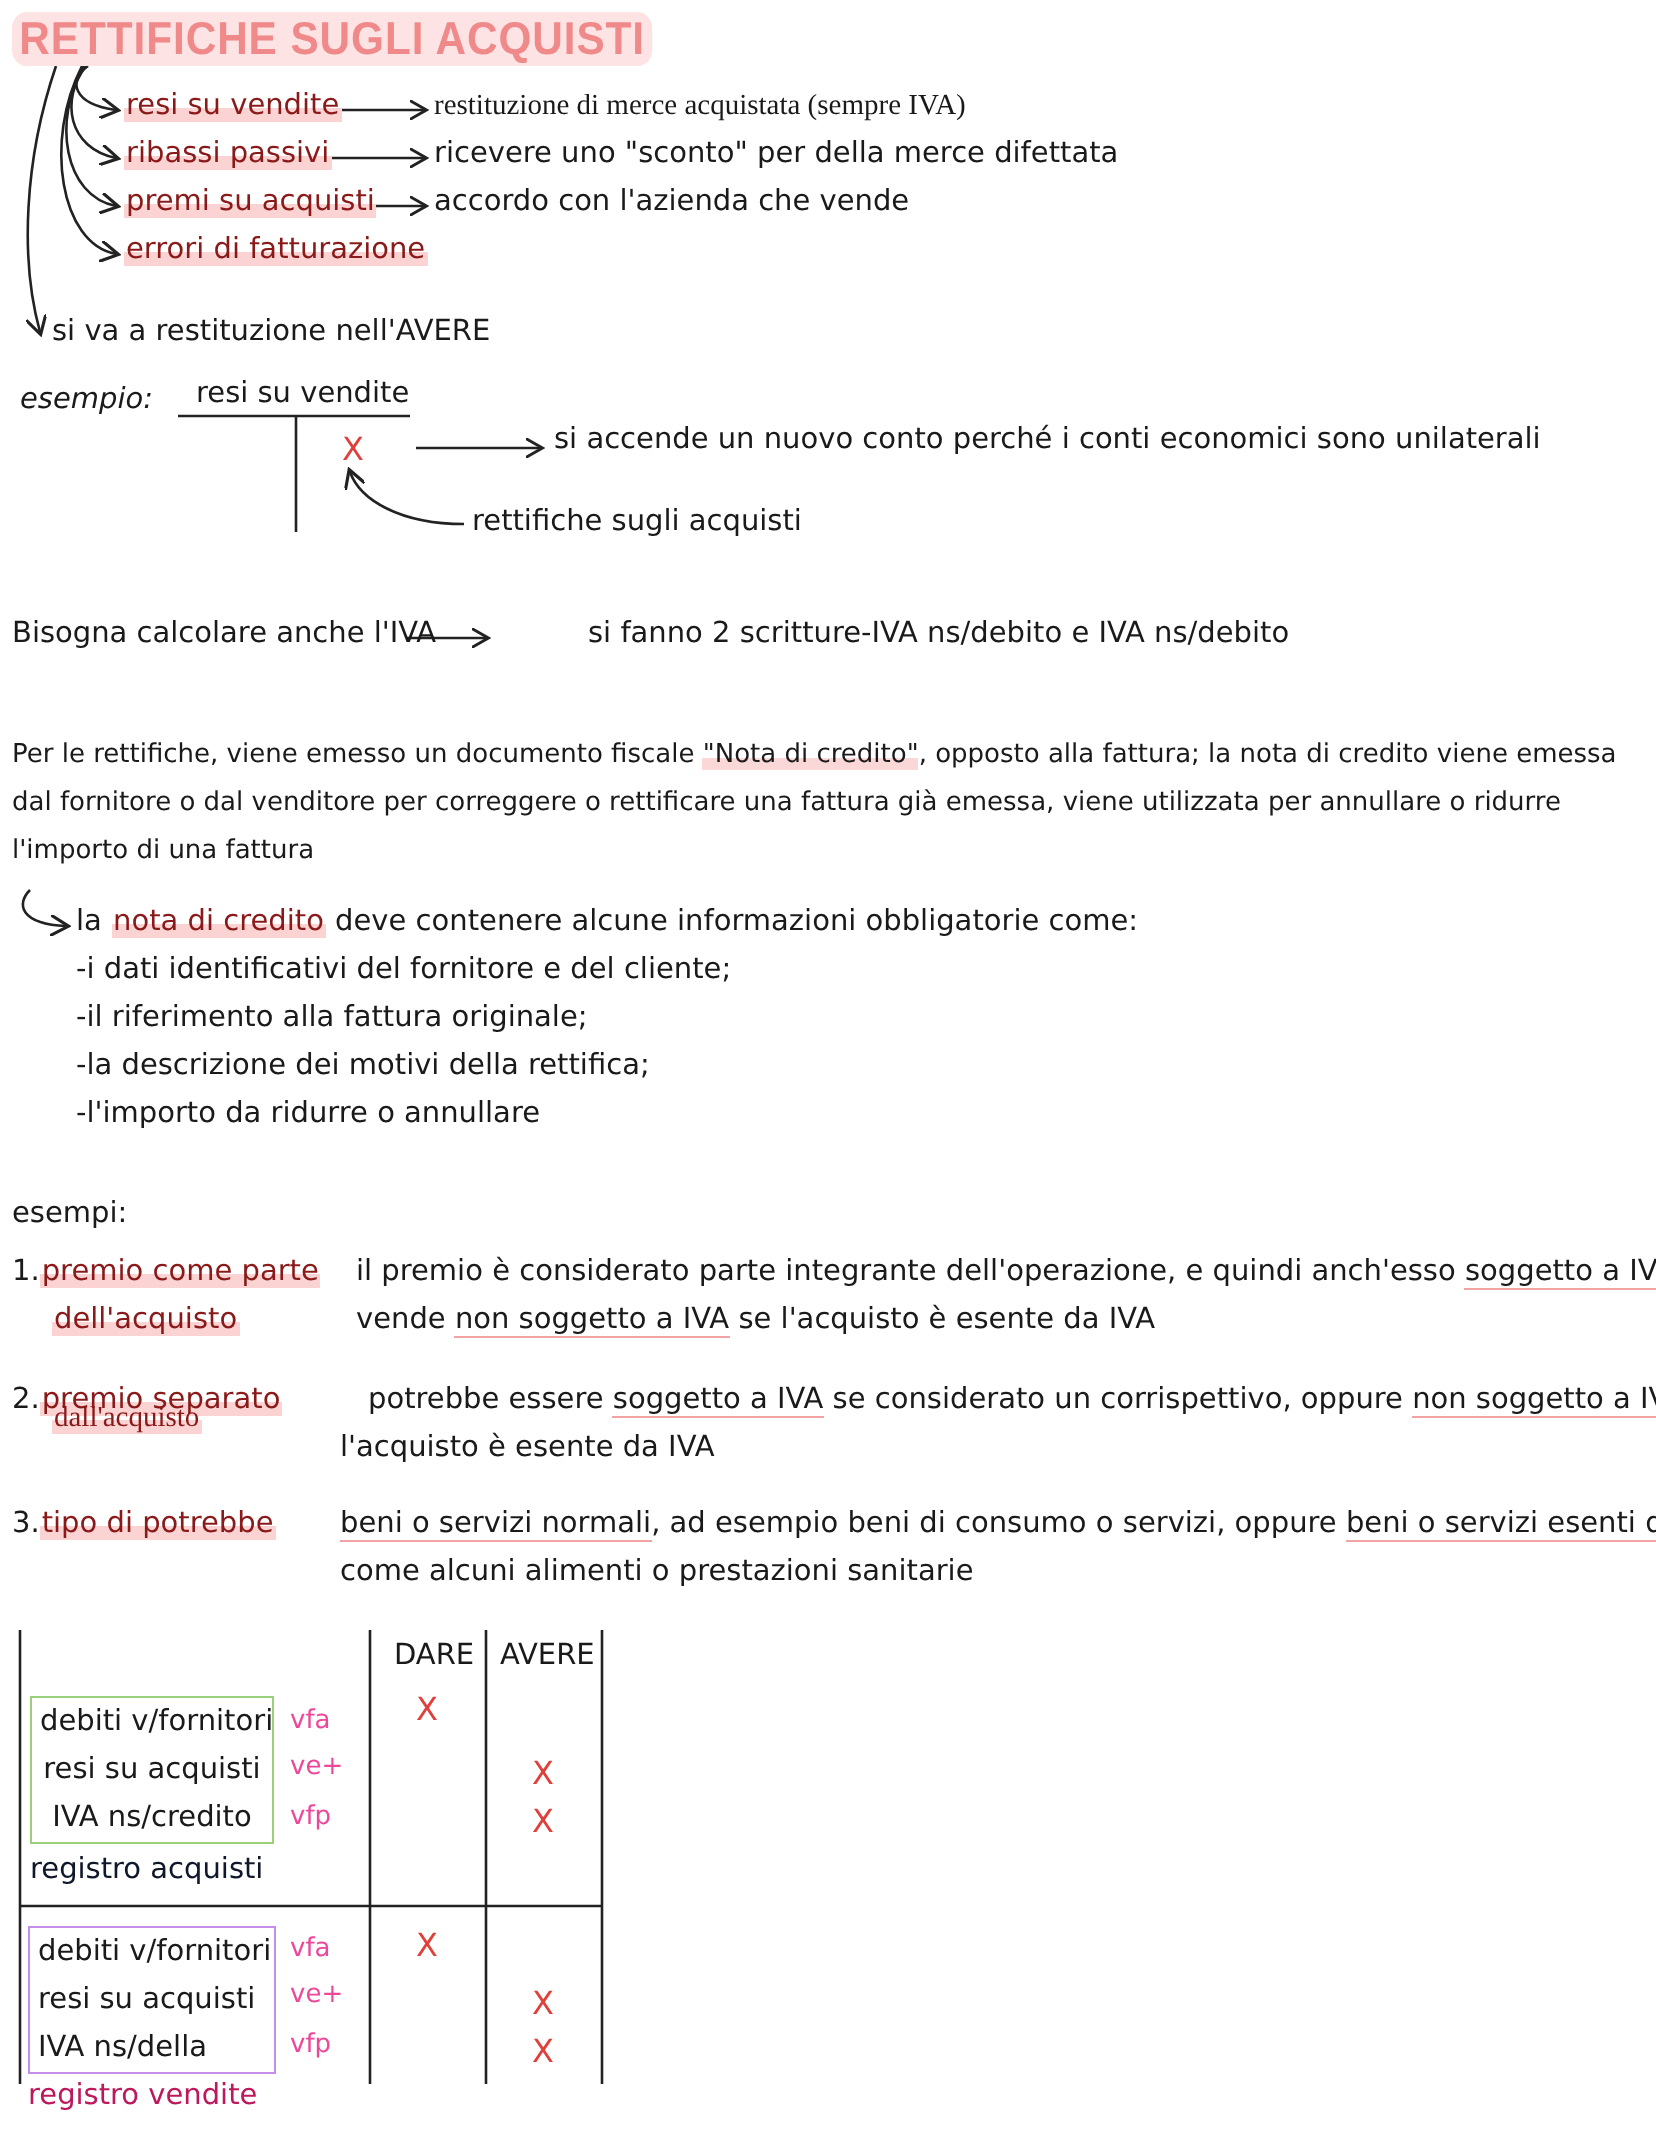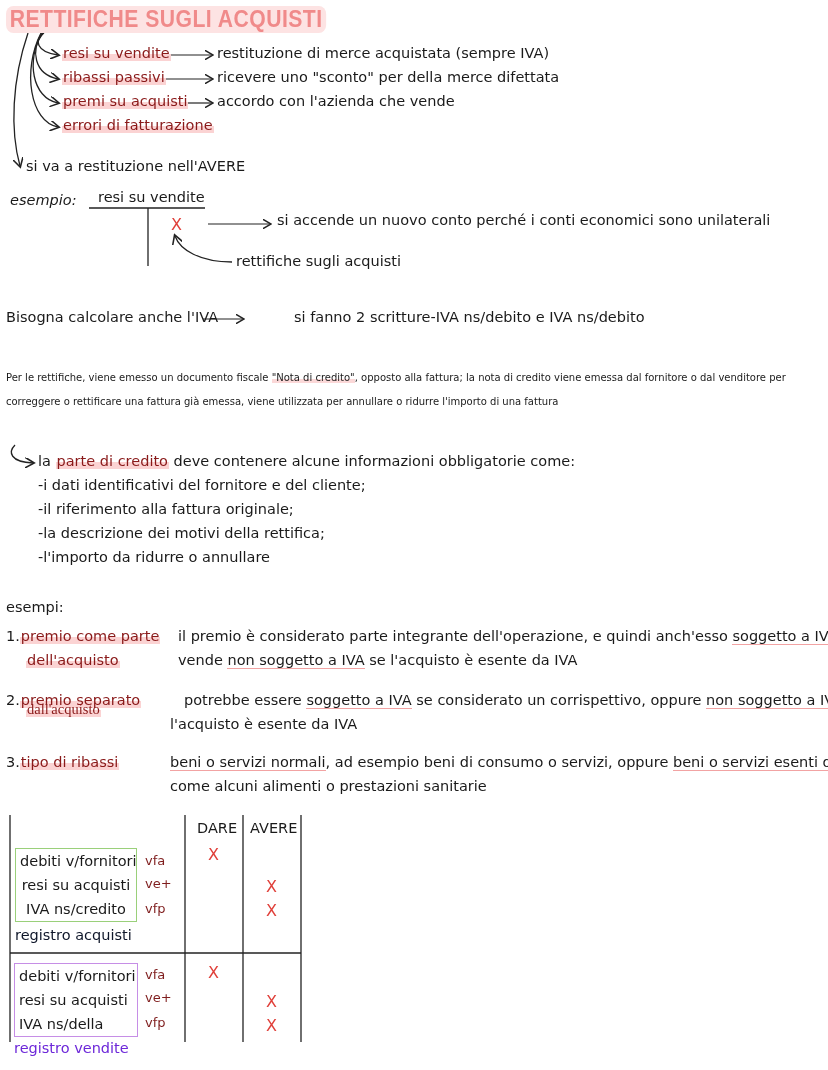--- a/index.html
+++ b/index.html
@@ -12,25 +12,25 @@
   .title {
     left: 6px; top: 6px; font-family: "Liberation Sans", sans-serif;
     font-size: 23px; font-weight: bold; color: #f08a8a; letter-spacing: 0.5px;
     background: #fde3e3; border-radius: 8px; padding: 0 4px; line-height: 27px;
     transform: scaleX(0.92); transform-origin: left center;
   }
   .hl { background: linear-gradient(transparent 55%, #fbd3d3 55%); color: #8a1a1a; padding: 0 1px; }
   .hl-lite { background: linear-gradient(transparent 60%, #fbd8d8 60%); }
   .ul-red { border-bottom: 1.5px solid #f2a3a3; padding-bottom: 0px; }
   .red { color: #e0403a; }
-  .pink-small { color: #7f1d1d; font-size: 13px; }
+  .pink-small { color: #ec4899; font-size: 13px; }
   .green { color: #0f172a; }
-  .purple { color: #6d28d9; }
+  .purple { color: #be185d; }
   svg.overlay { position: absolute; left: 0; top: 0; pointer-events: none; }
-  .p { left: 6px; width: 810px; line-height: 24px; white-space: normal; font-size: 10px; }
+  .p { left: 6px; width: 810px; line-height: 24px; white-space: normal; font-size: 13px; }
   .box-green { border: 1.5px solid #9ad07a; }
   .box-purple { border: 1.5px solid #c68ee6; }
   .tline { line-height: 24.5px; }
 </style>
 </head>
 <body>
 
 <svg class="overlay" width="828" height="1070">
   <defs>
     <marker id="ah" markerWidth="8" markerHeight="8" refX="6" refY="4" orient="auto">
@@ -60,59 +60,59 @@
   <line x1="10" y1="815" x2="10" y2="1042" stroke="#222" stroke-width="1.3"></line>
   <line x1="185" y1="815" x2="185" y2="1042" stroke="#222" stroke-width="1.3"></line>
   <line x1="243" y1="815" x2="243" y2="1042" stroke="#222" stroke-width="1.3"></line>
   <line x1="301" y1="815" x2="301" y2="1042" stroke="#222" stroke-width="1.3"></line>
   <line x1="10" y1="953" x2="301" y2="953" stroke="#222" stroke-width="1.3"></line>
 </svg>
 
 <div class="abs title">RETTIFICHE SUGLI ACQUISTI</div>
 
 <div class="abs" style="left:62px; top:45px;"><span class="hl">resi su vendite</span></div>
-<div class="abs" style="left:217px; top:45px;">restituzione di merce acquistata (sempre IVA)</div>
+<div class="abs" style="left:217px; top:45px;font-family:Liberation Serif, serif;">restituzione di merce acquistata (sempre IVA)</div>
 <div class="abs" style="left:62px; top:69px;"><span class="hl">ribassi passivi</span></div>
 <div class="abs" style="left:217px; top:69px;">ricevere uno "sconto" per della merce difettata</div>
 <div class="abs" style="left:62px; top:93px;"><span class="hl">premi su acquisti</span></div>
 <div class="abs" style="left:217px; top:93px;">accordo con l'azienda che vende</div>
 <div class="abs" style="left:62px; top:117px;"><span class="hl">errori di fatturazione</span></div>
 
 <div class="abs" style="left:26px; top:158px;">si va a restituzione nell'AVERE</div>
 
 <div class="abs" style="left:10px; top:192px;font-style:italic;">esempio:</div>
 <div class="abs" style="left:98px; top:189px;">resi su vendite</div>
 <div class="abs red" style="left:171px; top:215px; font-size:16px;">X</div>
 <div class="abs" style="left:277px; top:212px;">si accende un nuovo conto perché i conti economici sono unilaterali</div>
 <div class="abs" style="left:236px; top:253px;">rettifiche sugli acquisti</div>
 
 <div class="abs" style="left:6px; top:309px;">Bisogna calcolare anche l'IVA</div>
 <div class="abs" style="left:247px; top:309px;margin-left:47px;">si fanno 2 scritture-IVA ns/debito e IVA ns/debito</div>
 
 <div class="abs p" style="top:366px;"><span>Per le rettifiche, viene emesso un documento fiscale </span><span class="hl-lite">"Nota di credito"</span><span>, opposto alla fattura; la nota di credito viene emessa dal fornitore o dal venditore per correggere o rettificare una fattura già emessa, viene utilizzata per annullare o ridurre l'importo di una fattura</span></div>
 
-<div class="abs" style="left:38px; top:453px;"><span>la </span><span class="hl">parte di credito</span><span> deve contenere alcune informazioni obbligatorie come:</span></div>
+<div class="abs" style="left:38px; top:453px;"><span>la </span><span class="hl">nota di credito</span><span> deve contenere alcune informazioni obbligatorie come:</span></div>
 <div class="abs" style="left:38px; top:477px;">-i dati identificativi del fornitore e del cliente;</div>
 <div class="abs" style="left:38px; top:501px;">-il riferimento alla fattura originale;</div>
 <div class="abs" style="left:38px; top:525px;">-la descrizione dei motivi della rettifica;</div>
 <div class="abs" style="left:38px; top:549px;">-l'importo da ridurre o annullare</div>
 
 <div class="abs" style="left:6px; top:599px;">esempi:</div>
 
 <div class="abs" style="left:6px; top:628px;"><span>1.</span><span class="hl">premio come parte</span></div>
 <div class="abs" style="left:26px; top:652px;"><span class="hl">dell'acquisto</span></div>
 <div class="abs" style="left:178px; top:628px;"><span>il premio è considerato parte integrante dell'operazione, e quindi anch'esso </span><span class="ul-red">soggetto a IVA</span></div>
 <div class="abs" style="left:178px; top:652px;"><span>vende </span><span class="ul-red">non soggetto a IVA</span><span> se l'acquisto è esente da IVA</span></div>
 
 <div class="abs" style="left:6px; top:692px;"><span>2.</span><span class="hl">premio separato</span></div>
 <div class="abs" style="left:26px; top:701px;font-family:Liberation Serif, serif;"><span class="hl">dall'acquisto</span></div>
 <div class="abs" style="left:170px; top:692px;margin-left:14px;"><span>potrebbe essere </span><span class="ul-red">soggetto a IVA</span><span> se considerato un corrispettivo, oppure </span><span class="ul-red">non soggetto a IVA</span></div>
 <div class="abs" style="left:170px; top:716px;">l'acquisto è esente da IVA</div>
 
-<div class="abs" style="left:6px; top:754px;"><span>3.</span><span class="hl">tipo di ribassi</span></div>
+<div class="abs" style="left:6px; top:754px;"><span>3.</span><span class="hl">tipo di potrebbe</span></div>
 <div class="abs" style="left:170px; top:754px;"><span class="ul-red">beni o servizi normali</span><span>, ad esempio beni di consumo o servizi, oppure </span><span class="ul-red">beni o servizi esenti da IVA</span></div>
 <div class="abs" style="left:170px; top:778px;">come alcuni alimenti o prestazioni sanitarie</div>
 
 <div class="abs" style="left:197px; top:820px;">DARE</div>
 <div class="abs" style="left:250px; top:820px;">AVERE</div>
 
 <div class="abs box-green" style="left:15px; top:848px; width:120px; height:72px;"></div>
 <div class="abs tline" style="left:20px; top:849px; width:112px; text-align:center;">debiti v/fornitori</div>
 <div class="abs tline" style="left:20px; top:873px; width:112px; text-align:center;">resi su acquisti</div>
 <div class="abs tline" style="left:20px; top:897px; width:112px; text-align:center;">IVA ns/credito</div>

